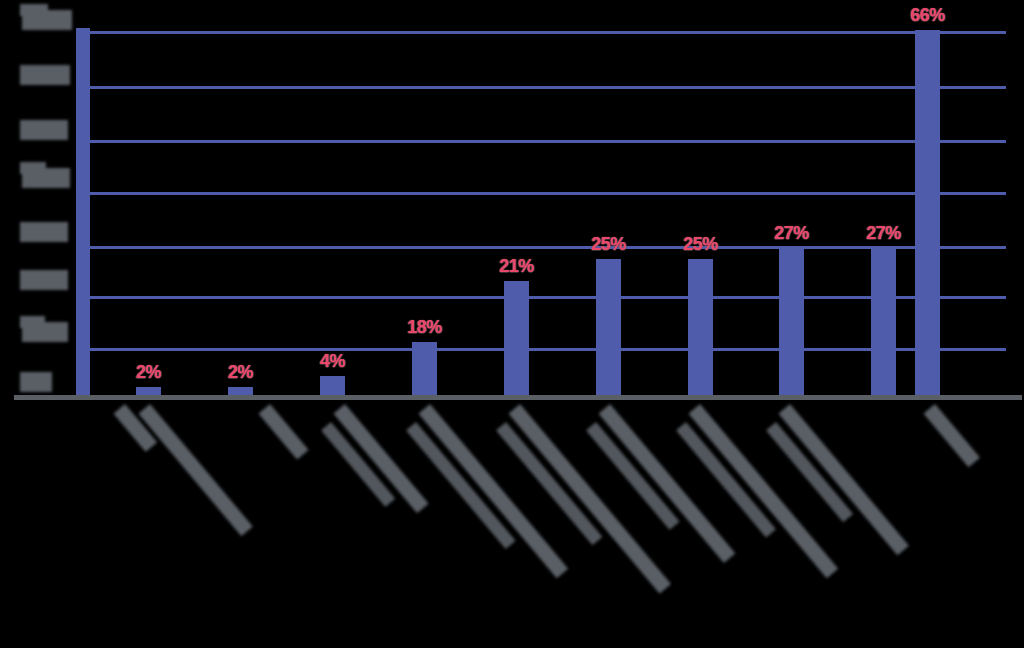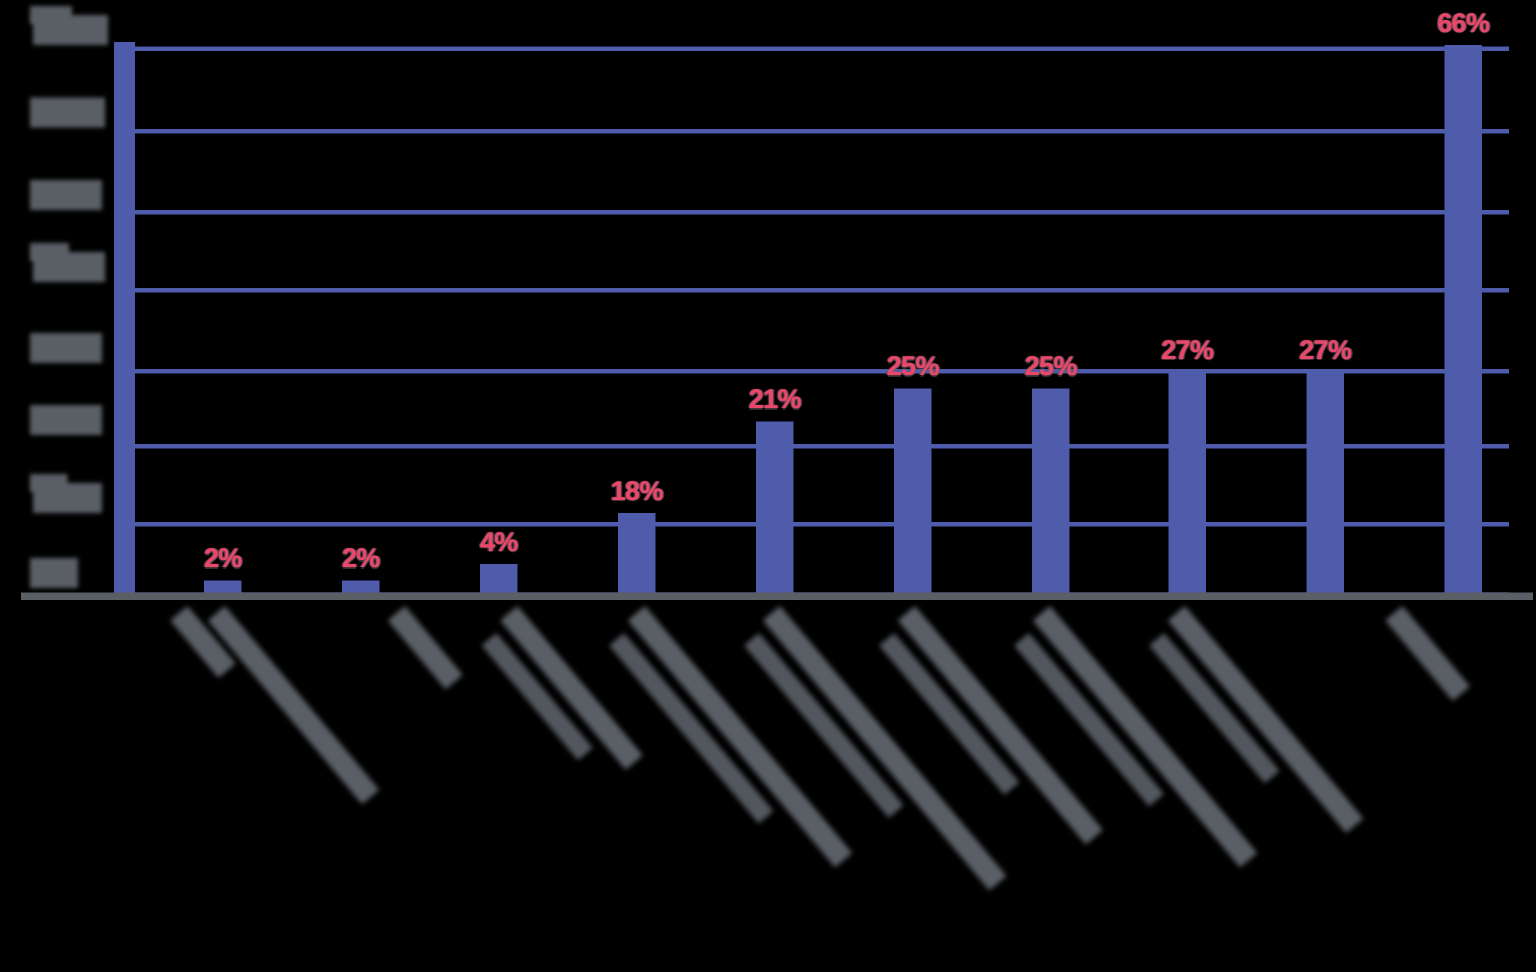--- a/index.html
+++ b/index.html
@@ -157,21 +157,21 @@
         </div>
         <div class="bar" style="left: 612px; height: 139.279px;">
           <div class="bar-label">25%</div>
         </div>
         <div class="bar" style="left: 703px; height: 150.421px;">
           <div class="bar-label">27%</div>
         </div>
         <div class="bar" style="left: 795px; height: 150.421px;">
           <div class="bar-label">27%</div>
         </div>
-        <div class="bar" style="left: 887px; height: 367.695px;">
+        <div class="bar" style="left: 839px; height: 367.695px;">
           <div class="bar-label">66%</div>
         </div>
       </div>
   </div>
 
   <div id="y-axis-line"></div>
 
   <div id="x-axis-line"></div>
 
   <div id="ytick-layer">

